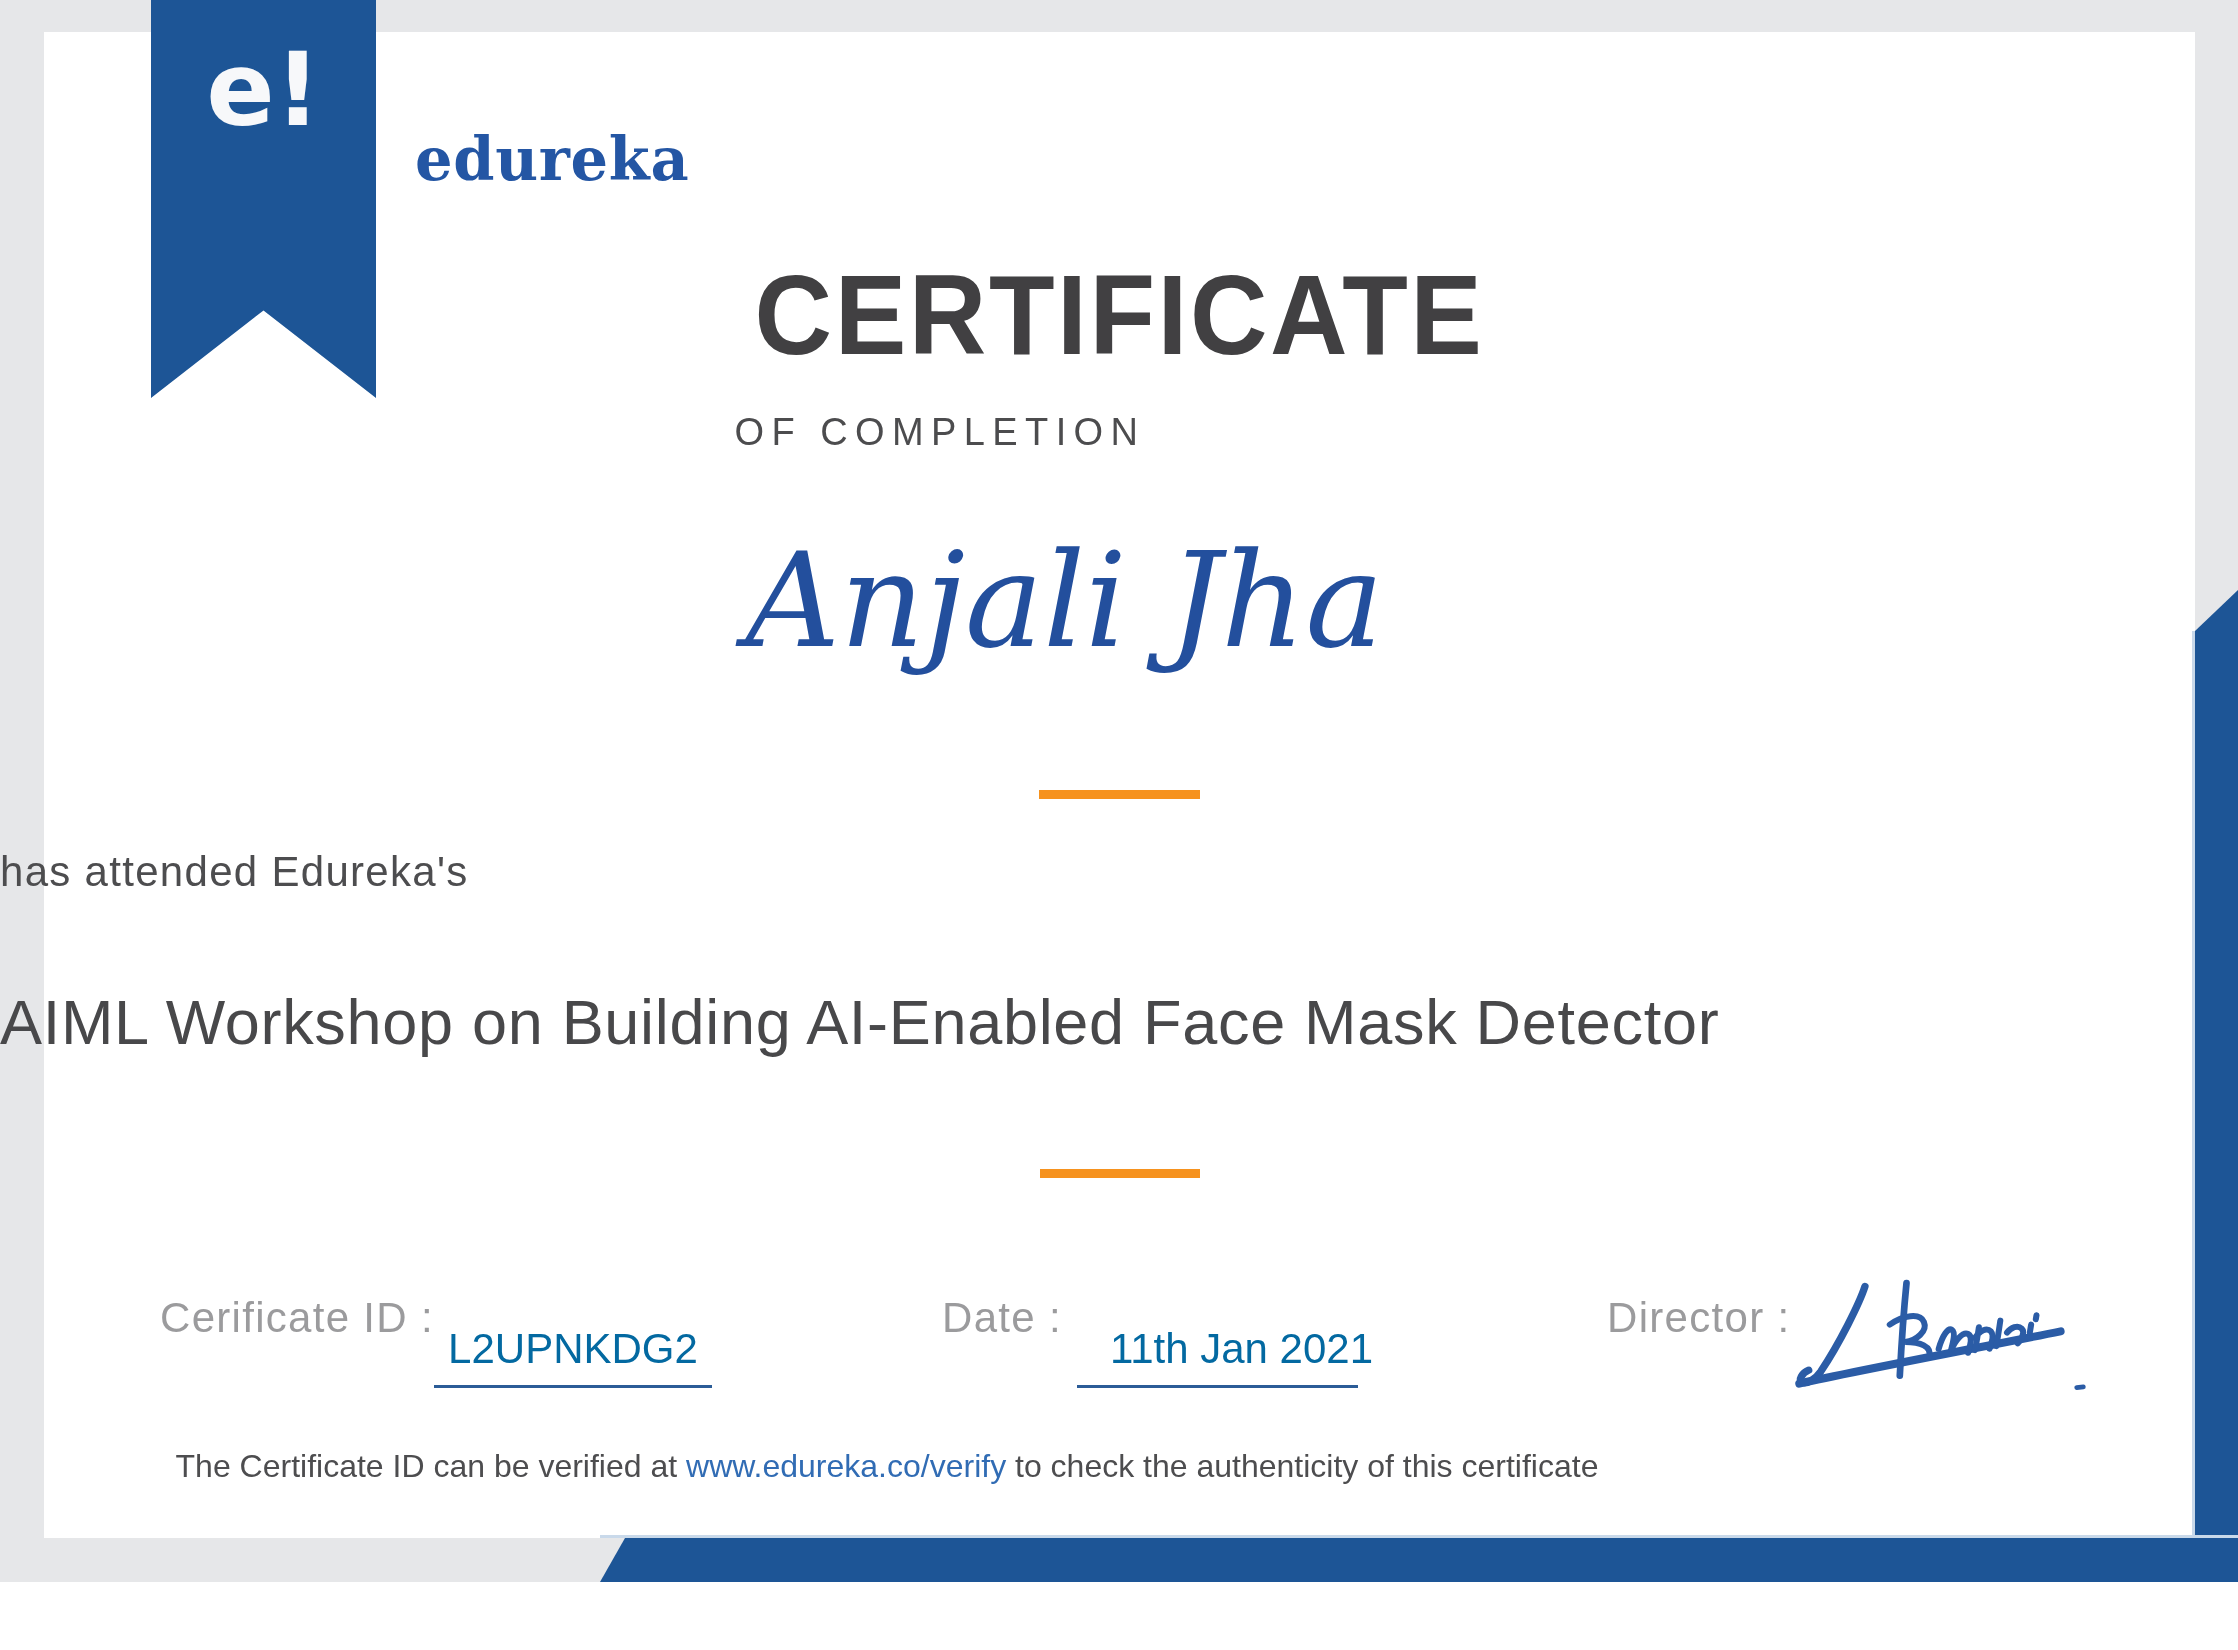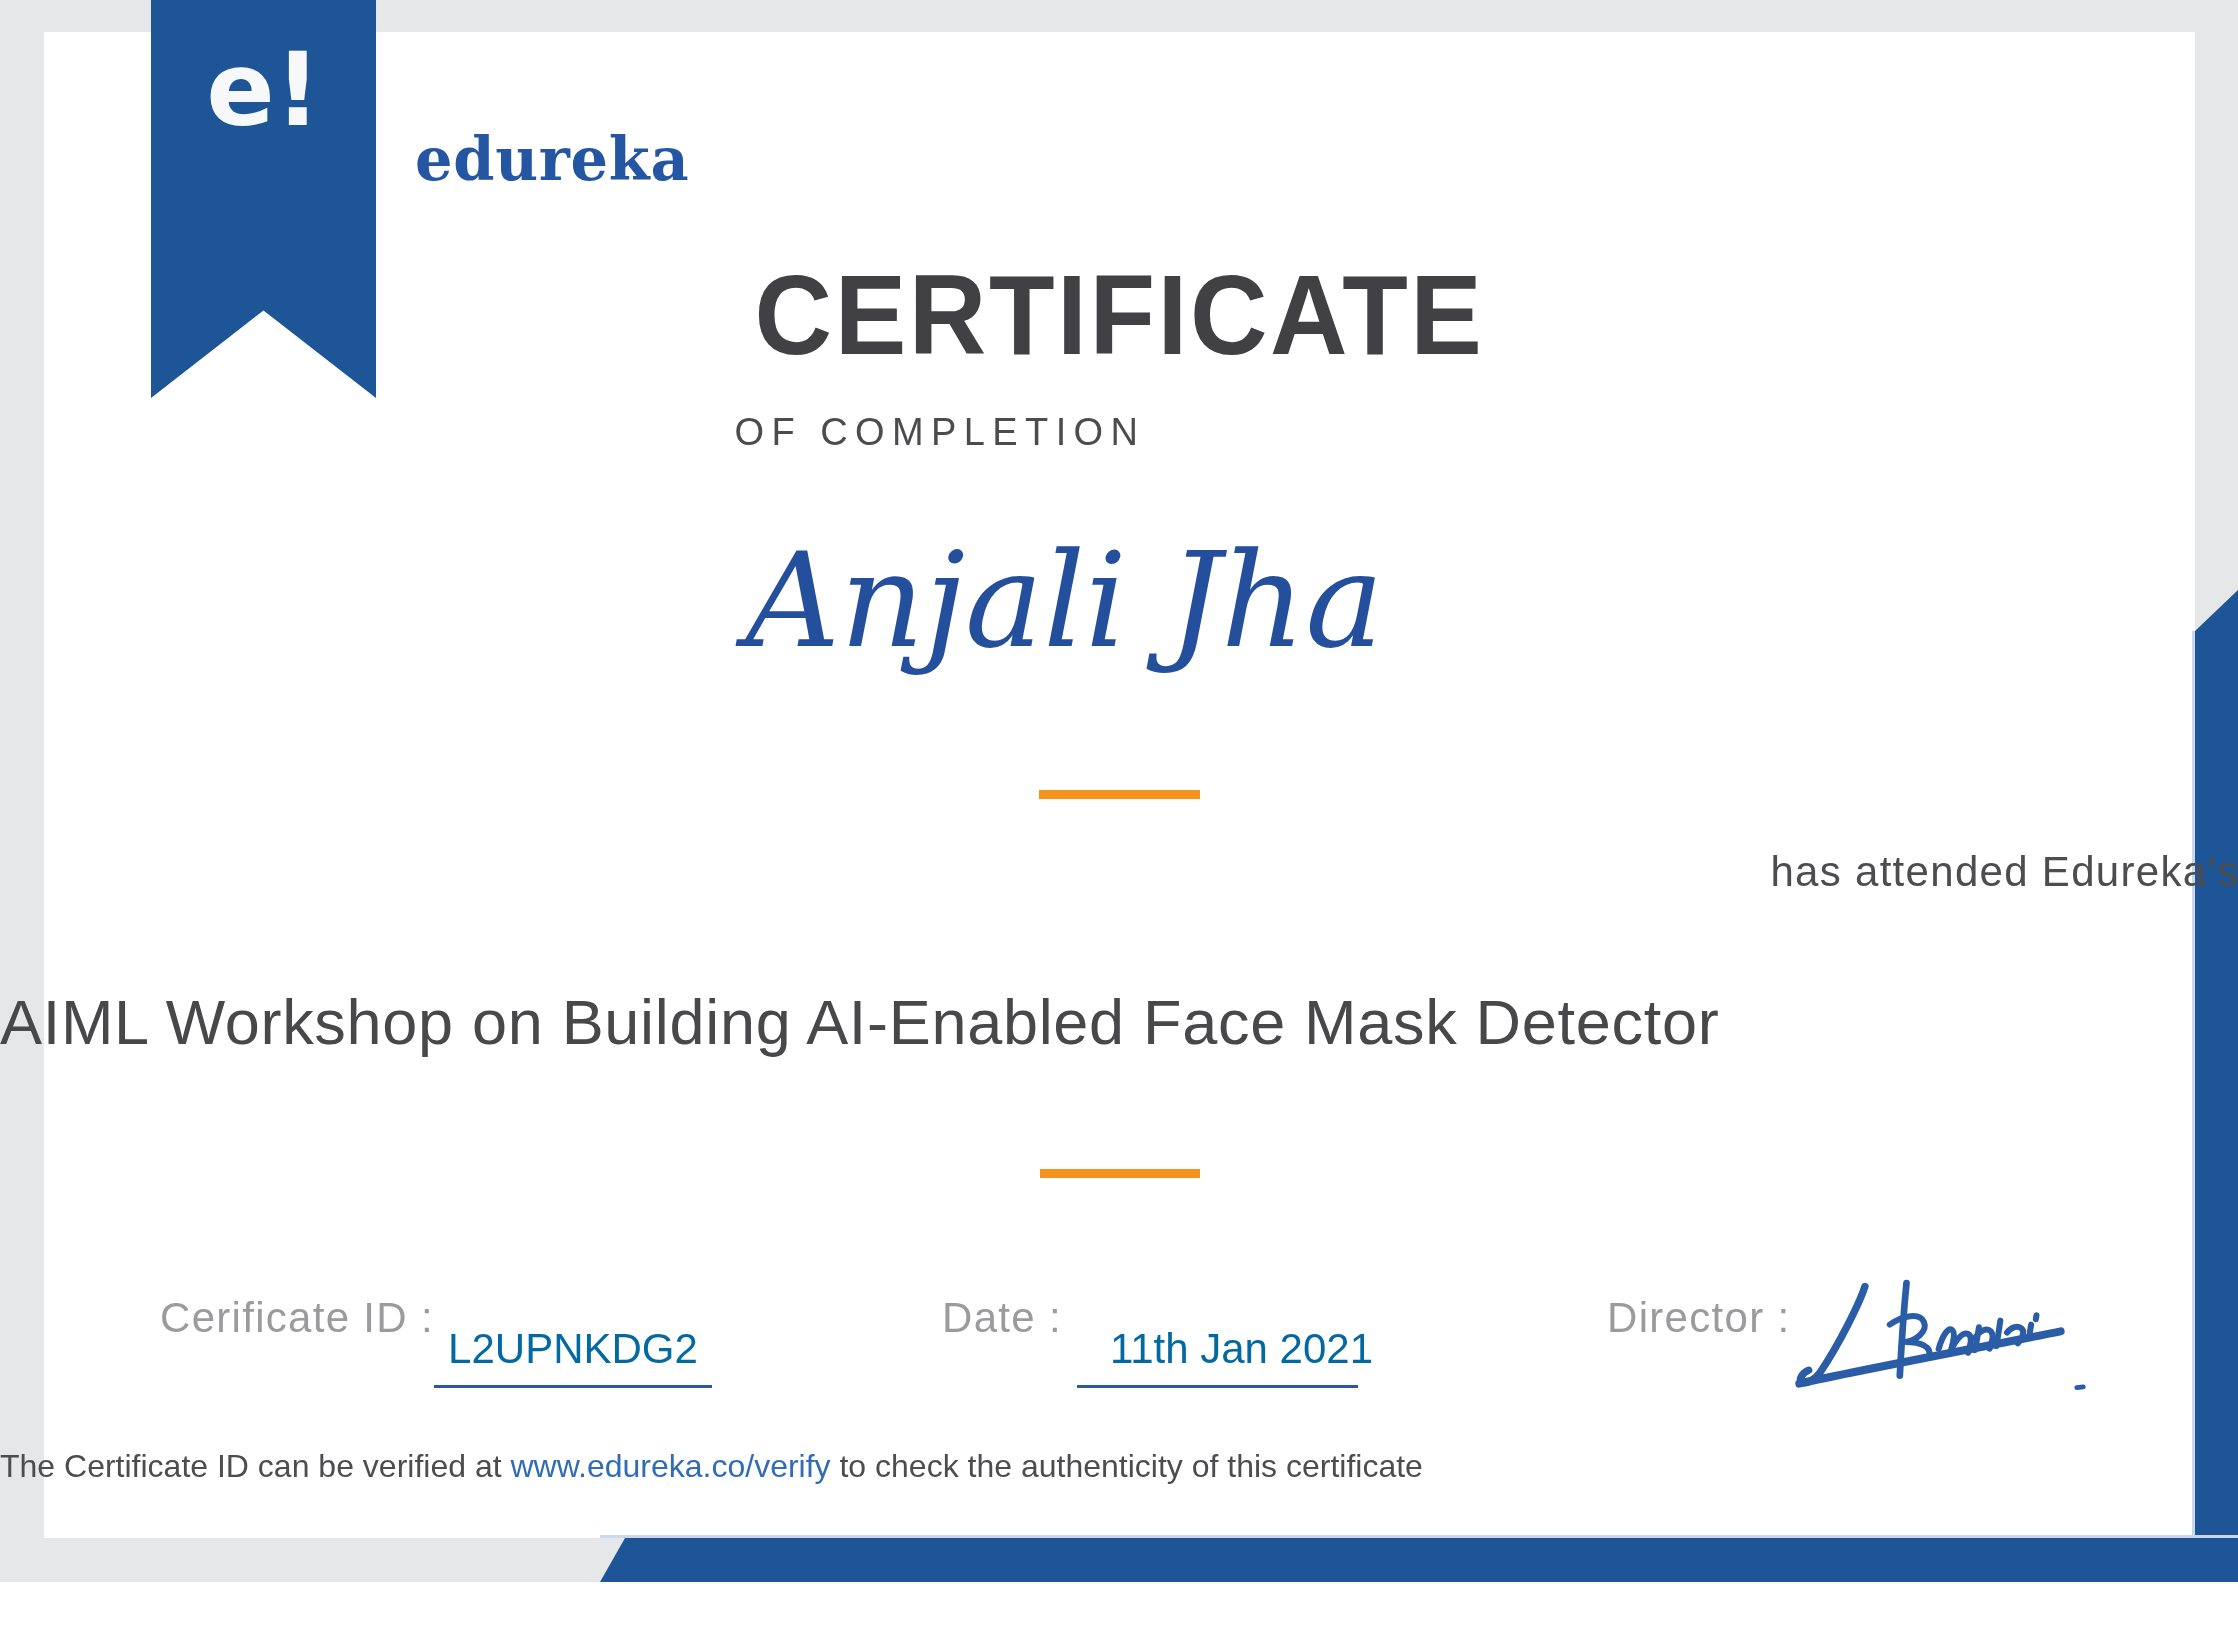--- a/index.html
+++ b/index.html
@@ -36,40 +36,40 @@
   
   .cert-title{position:absolute;left:0;top:250px;width:2239px;text-align:center;color:var(--heading_dark);
       font-size:113px;font-weight:bold;letter-spacing:2.7px;transform:scale(.95,1)}
   .cert-subtitle{position:absolute;left:0;top:411px;width:1880px;text-align:center;color:#4c4c4e;
       font-size:38px;font-weight:normal;letter-spacing:7.4px}
   .recipient{position:absolute;left:0;top:524px;width:2129px;text-align:center;color:var(--name_blue);
       font-family:"DejaVu Serif",serif;font-style:italic;font-size:131px;font-weight:normal}
   .divider{position:absolute;height:9.4px;background:var(--accent_orange)}
   .divider-1{left:1039px;top:790px;width:161px}
   .divider-2{left:1040px;top:1169px;width:160px;height:8.7px}
-  .attended{position:absolute;left:0;top:848px;width:2239px;text-align:right;color:var(--text_gray);
+  .attended{position:absolute;left:0;top:848px;width:2239px;text-align:left;color:var(--text_gray);
       font-size:42px;font-weight:300;letter-spacing:1.3px}
   .course{position:absolute;left:0;top:986px;width:2239px;text-align:left;color:#48484a;
       font-size:63px;font-weight:normal;letter-spacing:0.7px}
 
   
   .detail-label{position:absolute;top:1294px;color:var(--label_gray);font-size:42px;font-weight:300;letter-spacing:1.3px}
   .detail-value{position:absolute;top:1325px;color:#0369a1;font-size:42px;font-weight:500;text-align:center}
   .lbl-certid{left:160px}
   .val-certid{left:434px;width:278px}
   .lbl-date{left:942px}
   .val-date{left:1101px;width:281px}
   .lbl-director{left:1607px}
   .field-line{position:absolute;top:1385px;height:2.7px;background:var(--underline_blue)}
   .line-certid{left:434px;width:278px}
   .line-date{left:1077px;width:281px}
   .signature{position:absolute;left:1779px;top:1263px;width:322px;height:134px}
 
   
-  .verify{position:absolute;left:0;top:1448px;width:1774px;text-align:left;color:var(--text_gray);font-size:32px}
+  .verify{position:absolute;left:0;top:1448px;width:1774px;text-align:center;color:var(--text_gray);font-size:32px}
   .verify a{color:var(--link_blue);text-decoration:none}
 </style>
 </head>
 <body>
 
 <div class="page">
 
   <div class="border-top"></div>
   <div class="border-left"></div>
   <div class="border-right-gray"></div>

